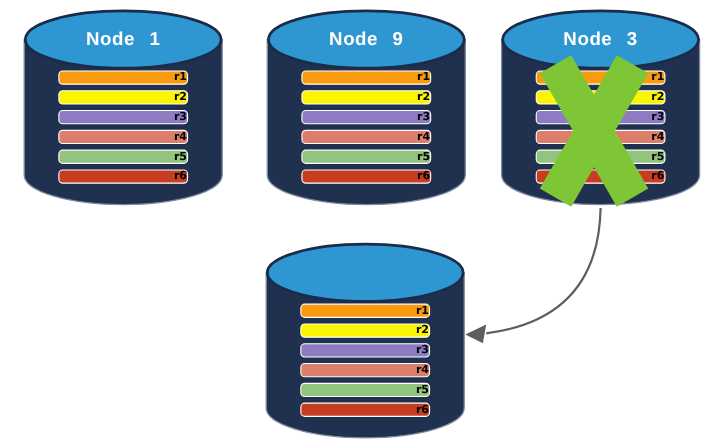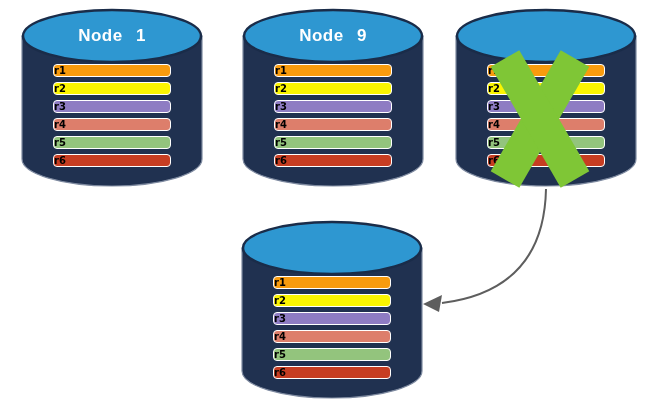--- a/index.html
+++ b/index.html
@@ -17,21 +17,21 @@
   .cyl-top{fill:var(--cylinder-top,#2e97d1);stroke:var(--cylinder-top-border,#1a2c49);stroke-width:2.5}
   .node-label{
     position:absolute;top:21px;left:0;right:0;text-align:center;
     font-weight:bold;font-size:17px;line-height:1;
     color:var(--node-label-text,#ffffff);
     word-spacing:8px;letter-spacing:.5px;
   }
   .rows{position:absolute;top:58px;left:32px;width:118px;display:flex;flex-direction:column;gap:5px}
   .row{
     height:13px;border-radius:4px;border:1px solid var(--row-border,#ffffff);
-    display:flex;align-items:center;justify-content:flex-start;box-sizing:border-box;
+    display:flex;align-items:center;justify-content:flex-end;box-sizing:border-box;
   }
   .row span{font-size:10px;font-weight:bold;color:var(--row-text,#000000);line-height:1;
     font-family:"DejaVu Sans", sans-serif;}
   .x-mark{position:absolute;left:37px;top:45px;width:96px;height:136px;overflow:visible}
   .x-mark rect{fill:var(--x-mark,#7fc636)}
   .arrow-layer{position:absolute;left:0;top:0;width:646px;height:402px;pointer-events:none}
   .arrow-layer path{fill:none;stroke:var(--arrow,#5e5e5e);stroke-width:2}
   .arrow-layer polygon{fill:var(--arrow,#5e5e5e)}
 </style>
 </head>
@@ -98,20 +98,21 @@
           <span>r6</span>
         </div>
       </div>
 
     </div>
     <div class="node pos-3">
       <svg class="cyl" viewBox="0 0 182 182">
         <path class="cyl-body" d="M1,30 L1,153 A90,27 0 0 0 181,153 L181,30 Z"></path>
         <ellipse class="cyl-top" cx="91" cy="30" rx="89" ry="26"></ellipse>
       </svg>
+      <div class="node-label">Node 3</div>
       <div class="rows">
         <div class="row" style="background: rgb(248, 155, 14);">
           <span>r1</span>
         </div>
         <div class="row" style="background: rgb(251, 245, 2);">
           <span>r2</span>
         </div>
         <div class="row" style="background: rgb(142, 124, 195);">
           <span>r3</span>
         </div>

